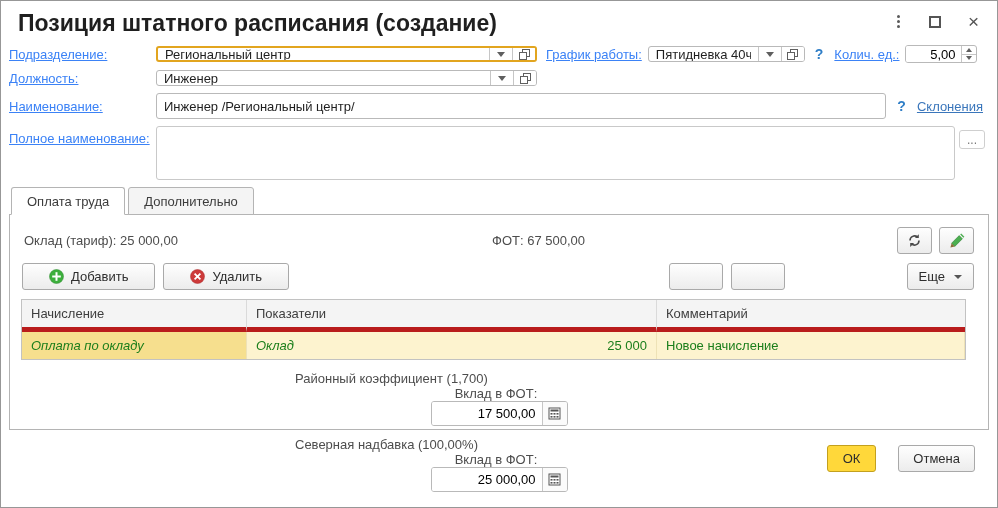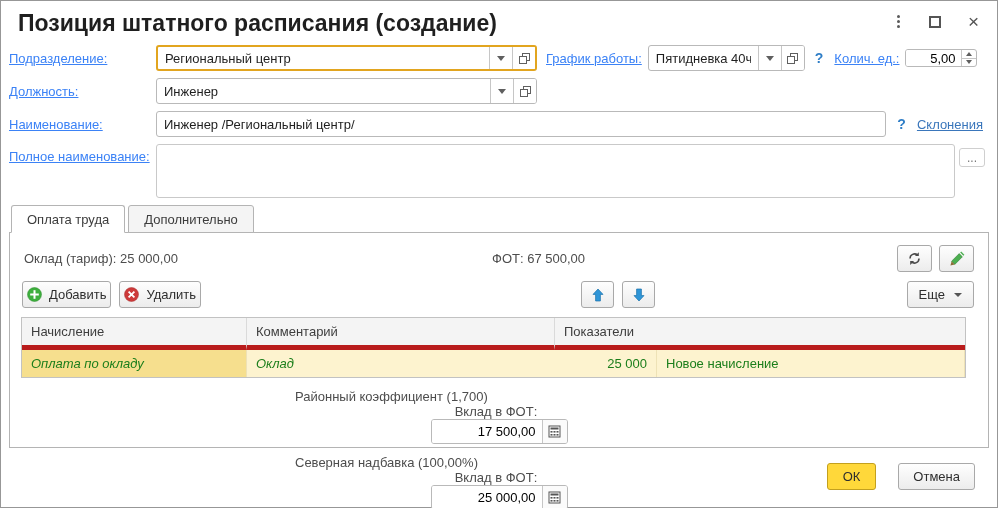--- a/index.html
+++ b/index.html
@@ -15,21 +15,21 @@
   .dots i { width: 3px; height: 3px; background: #5a5a5a; border-radius: 50%; }
   .maxbox { width: 12px; height: 12px; border: 2px solid #555; cursor: pointer; }
   .closex { font-size: 19px; line-height: 12px; color: #555; cursor: pointer; font-weight: 400; }
 
   
   .form { padding: 6px 10px 0 8px; }
   .frow { display: flex; align-items: center; margin-bottom: 7px; }
   .flabel { color: #3b82f6; text-decoration: underline; }
   .lw { width: 147px; flex: none; }
 
-  .combo { display: flex; align-items: stretch; height: 26px; border: 1px solid #b9b9b9;
+  .combo { display: flex; align-items: stretch; height: 16px; border: 1px solid #b9b9b9;
            border-radius: 3px; background: #fff; overflow: hidden; }
   .combo.focused { border: 2px solid #e2a51f; }
   .combo input { border: none; outline: none; flex: 1; padding: 0 7px; font-size: 13px;
                  font-family: inherit; color: #1f1f1f; background: transparent; min-width: 0; }
   .seg { width: 23px; flex: none; display: flex; align-items: center; justify-content: center;
          border-left: 1px solid #c6c6c6; background: #fff; cursor: pointer; }
   .tri-down { width: 0; height: 0; border-left: 4px solid transparent; border-right: 4px solid transparent;
               border-top: 5px solid #5f5f5f; }
   .w-dept { width: 381px; }
   .w-sched { width: 157px; }
@@ -66,21 +66,21 @@
 
   .info-row { display: flex; align-items: center; padding: 12px 14px 4px 14px; color: #4d4d4d; }
   .salary-txt { width: 468px; flex: none; }
   .info-actions { margin-left: auto; display: flex; gap: 7px; }
   .icon-btn { width: 35px; height: 27px; display: flex; align-items: center; justify-content: center;
               background: linear-gradient(#fefefe, #ececec); border: 1px solid #a9a9a9;
               border-radius: 3px; cursor: pointer; }
 
   .toolbar { display: flex; align-items: center; padding: 5px 14px 0 12px; }
   .btn { display: inline-flex; align-items: center; justify-content: center; gap: 7px; height: 27px;
-         padding: 0 4px; background: linear-gradient(#fefefe, #ececec); border: 1px solid #a9a9a9;
+         padding: 0 26px; background: linear-gradient(#fefefe, #ececec); border: 1px solid #a9a9a9;
          border-radius: 3px; font-size: 13px; font-family: inherit; color: #2e2e2e; cursor: pointer; }
   .sp-arrows { width: 380px; flex: none; }
   .arrow-btn { width: 33px; height: 27px; margin-right: 8px; }
   .more-btn { margin-left: auto; padding: 0 11px; }
   .tri-more { width: 0; height: 0; border-left: 4px solid transparent; border-right: 4px solid transparent;
               border-top: 4px solid #555; margin-left: 2px; }
 
   
   .grid { border: 1px solid #c2c2c2; margin: 9px 22px 0 11px; }
   .grow { display: flex; }
@@ -261,22 +261,22 @@
       </button>
       <button class="btn more-btn">
         <span>Еще</span>
         <span class="tri-more"></span>
       </button>
     </div>
 
     <div class="grid">
       <div class="grow ghead">
         <div class="cell c1">Начисление</div>
+        <div class="cell c2" style="display:block">Показатели</div>
         <div class="cell c3">Комментарий</div>
-        <div class="cell c2" style="display:block">Показатели</div>
       </div>
       <div class="grow gdata">
         <div class="cell c1 sel">Оплата по окладу</div>
         <div class="cell c2">
           <span class="ital">Оклад</span>
           <span>25 000</span>
         </div>
         <div class="cell c3">Новое начисление</div>
       </div>
     </div>

